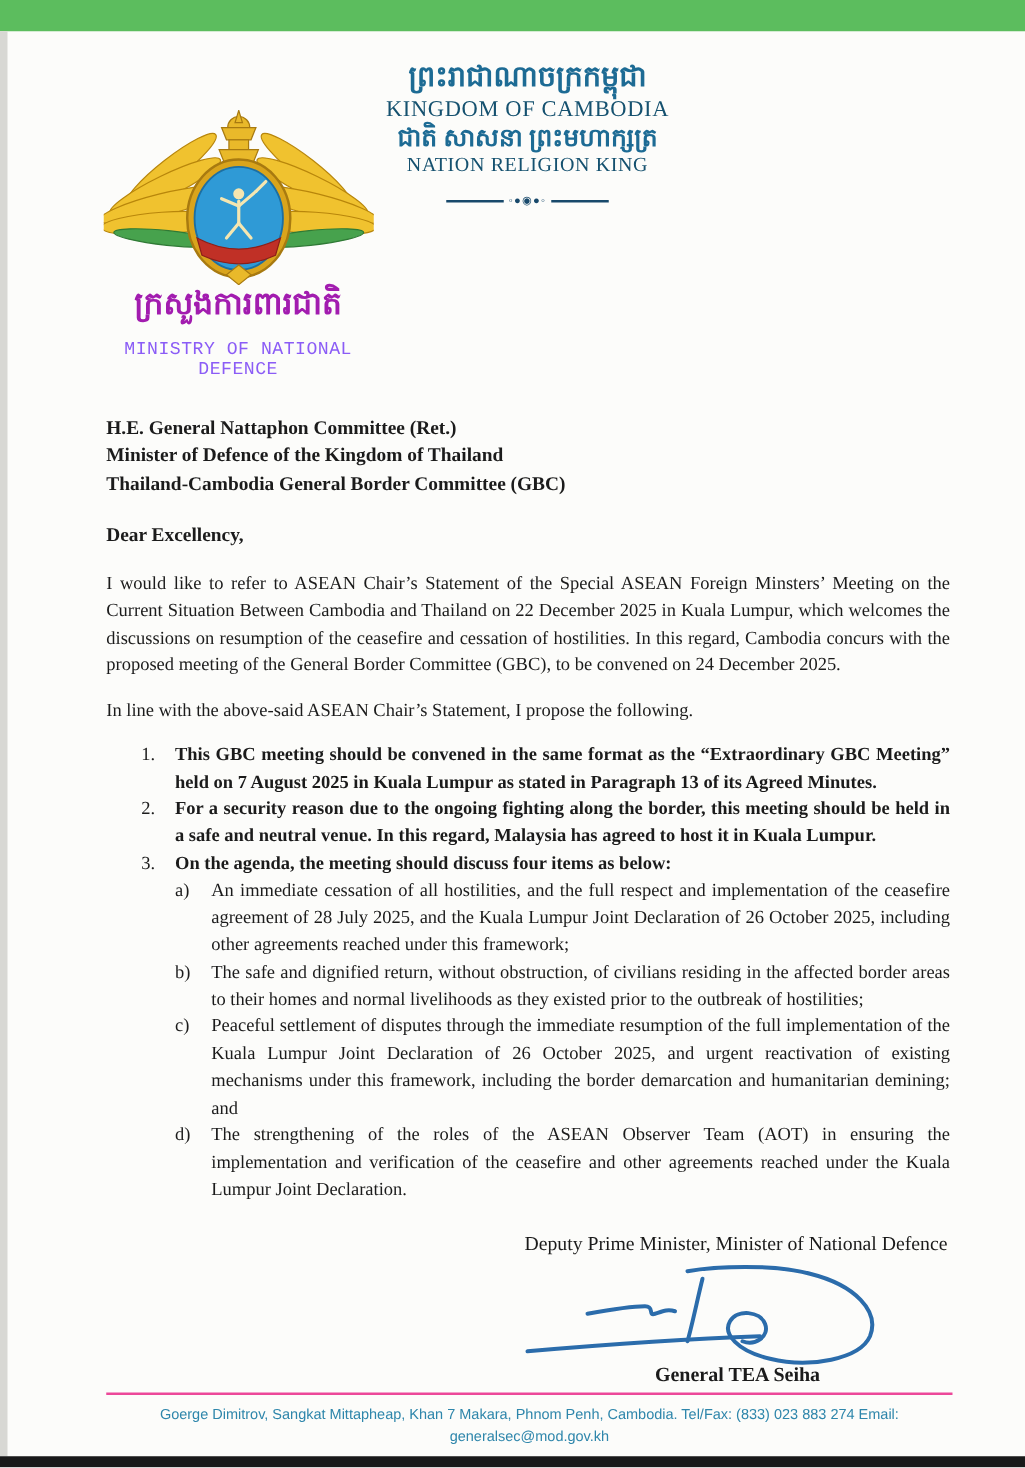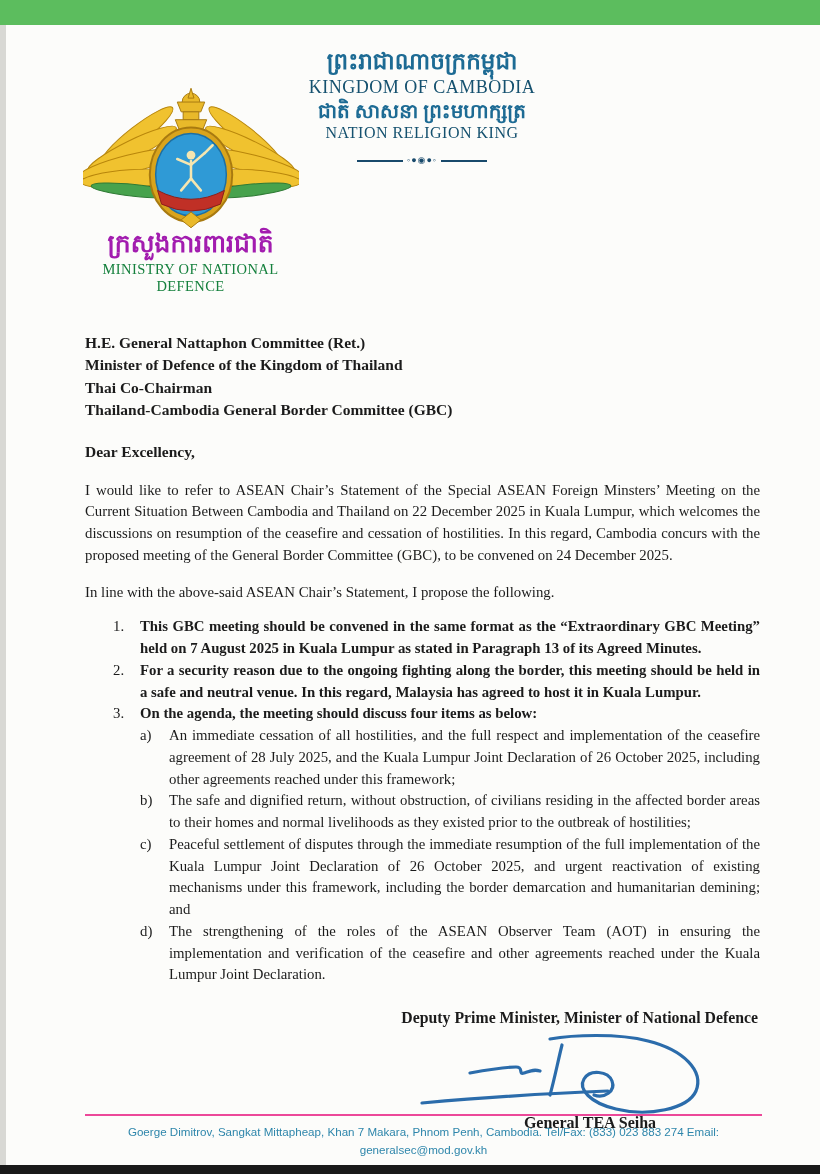--- a/index.html
+++ b/index.html
@@ -23,21 +23,21 @@
   .khmer-mid{font-size:20px;font-weight:bold;color:#1d6b94;line-height:1.3;}
   .en-caps2{font-size:16px;color:#15516f;letter-spacing:.5px;}
   .divider{margin-top:14px;display:flex;align-items:center;justify-content:center;gap:4px;color:#18496b;}
   .divider .seg{display:inline-block;width:46px;height:1.5px;background:#18496b;}
   .divider .orn{font-size:9px;letter-spacing:1px;line-height:1;}
 
   
   .emblem-block{position:absolute;top:88px;left:68px;width:245px;text-align:center;}
   .emblem-block svg{display:block;margin:0 auto;}
   .ministry-khmer{font-size:25px;font-weight:bold;color:#a21caf;margin-top:2px;line-height:1.1;}
-  .ministry-en{font-size:14.5px;color:#15803d;letter-spacing:.4px;margin-top:3px;}
+  .ministry-en{font-size:14.5px;color:#8b5cf6;letter-spacing:.4px;margin-top:14px;font-family:Liberation Mono, monospace;}
 
   .dateline{position:absolute;top:224px;right:60px;font-size:16.5px;}
   .dateline sup{font-size:10px;}
 
   
   .content{position:absolute;top:332px;left:85px;right:60px;font-size:14.8px;line-height:1.47;}
   .recipient div{font-weight:bold;font-size:15.5px;line-height:1.45;}
   .salutation{font-weight:bold;font-size:15.5px;margin-top:19px;}
   .para{margin-top:16px;text-align:justify;}
   .para2{margin-top:15px;}
@@ -45,21 +45,21 @@
   .li{display:flex;margin:0;}
   .li .num{flex:none;width:27px;}
   .li .txt{flex:1;text-align:justify;font-weight:bold;}
   .sublist{margin-left:27px;}
   .sli{display:flex;}
   .sli .num{flex:none;width:29px;}
   .sli .txt{flex:1;text-align:justify;}
   .closing{margin-top:17px;text-align:justify;}
   .closing b{font-size:15.3px;}
 
-  .sign-title{margin-top:20px;text-align:right;font-weight:bold;font-size:15.8px;padding-right:2px;}
+  .sign-title{margin-top:20px;text-align:right;font-weight:normal;font-size:15.8px;padding-right:2px;}
   .sig-wrap{margin-top:4px;display:flex;justify-content:flex-end;padding-right:18px;}
   .sign-name{font-weight:bold;font-size:16px;text-align:center;width:280px;margin-left:auto;margin-right:30px;margin-top:-14px;}
 
   
   .footer{position:absolute;left:85px;right:58px;bottom:16px;border-top:2px solid #ec4899;padding-top:6px;text-align:center;}
   .footer-text{font-family:"Liberation Sans","DejaVu Sans",sans-serif;font-size:11.6px;color:#2e86ab;}
 </style>
 </head>
 <body>
 
@@ -127,21 +127,20 @@
     </svg>
     <div class="ministry-khmer">ក្រសួងការពារជាតិ</div>
     <div class="ministry-en">MINISTRY OF NATIONAL DEFENCE</div>
   </div>
 
 
   <div class="content">
     <div class="recipient">
       <div>H.E. General Nattaphon Committee (Ret.)</div>
       <div>Minister of Defence of the Kingdom of Thailand</div>
-      <div>Thai Co-Chairman</div>
       <div>Thailand-Cambodia General Border Committee (GBC)</div>
     </div>
 
     <div class="salutation">Dear Excellency,</div>
 
     <div class="para">I would like to refer to ASEAN Chair’s Statement of the Special ASEAN Foreign Minsters’ Meeting on the Current Situation Between Cambodia and Thailand on 22 December 2025 in Kuala Lumpur, which welcomes the discussions on resumption of the ceasefire and cessation of hostilities. In this regard, Cambodia concurs with the proposed meeting of the General Border Committee (GBC), to be convened on 24 December 2025.</div>
     <div class="para para2">In line with the above-said ASEAN Chair’s Statement, I propose the following.</div>
 
     <div class="list">
       <div class="li">

